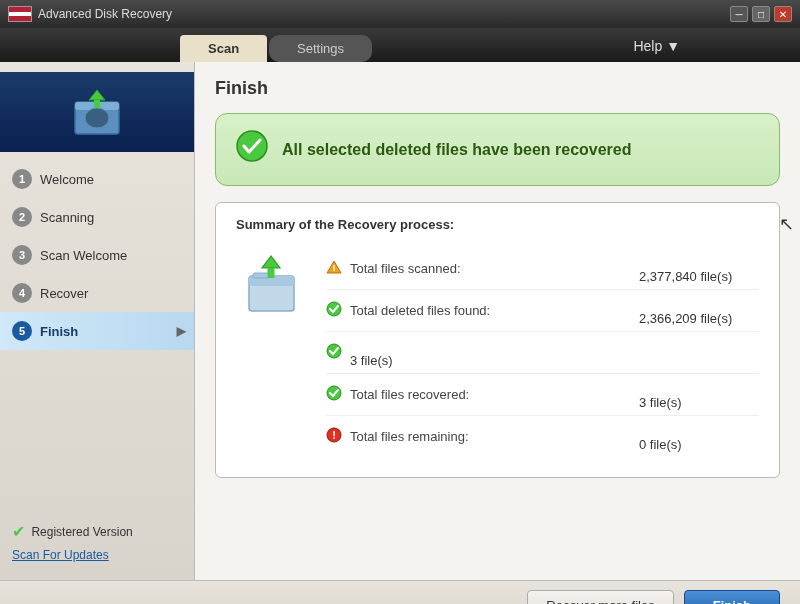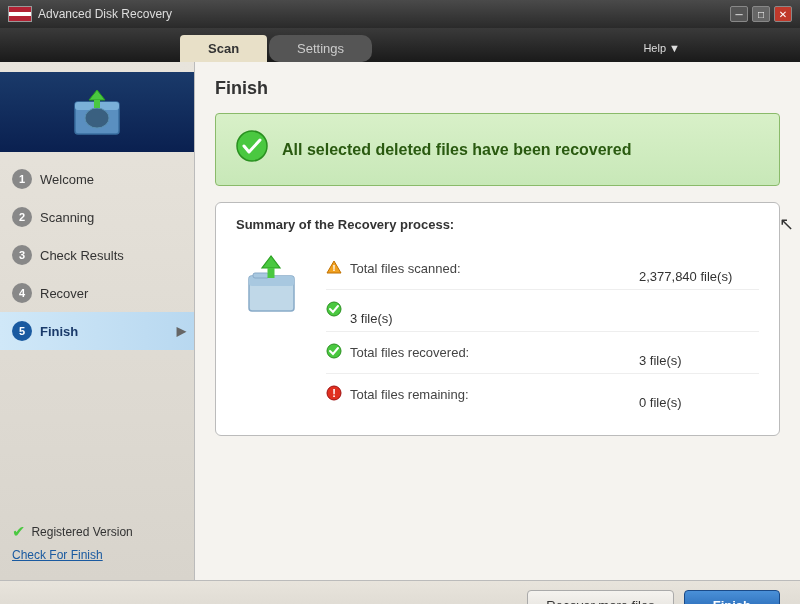--- a/index.html
+++ b/index.html
@@ -39,21 +39,21 @@
     .tabs { display: flex; gap: 2px; align-items: flex-end; margin-top: 19px; }
     .tab {
       padding: 6px 28px;
       border-radius: 4px 4px 0 0;
       cursor: pointer;
       font-size: 13px;
       font-weight: bold;
     }
     .tab.active { background: #e8e0c8; color: #333; }
     .tab.inactive { background: #555; color: #ccc; font-weight: normal; border-radius: 10px; }
-    .help-btn { color: #ddd; font-size: 11px; padding-bottom: 8px; cursor: pointer; }
+    .help-btn { color: #ddd; font-size: 14px; padding-bottom: 8px; cursor: pointer; }
 
     
     .main-layout {
       display: flex;
       height: calc(604px - 28px - 34px - 24px);
       background: #f0ede8;
     }
 
     
     .sidebar {
@@ -121,21 +121,21 @@
       font-size: 18px;
       font-weight: bold;
       color: #333;
       margin-bottom: 14px;
     }
 
     
     .success-banner {
       background: linear-gradient(to bottom, #d8f0c8, #c8e8b8);
       border: 1px solid #8aba6a;
-      border-radius: 4px;
+      border-radius: 12px;
       padding: 16px 20px;
       display: flex;
       align-items: center;
       gap: 14px;
       margin-bottom: 16px;
     }
     .success-icon { font-size: 28px; flex-shrink: 0; }
     .success-text { font-size: 16px; font-weight: bold; color: #2a5a10; }
 
     
@@ -259,39 +259,39 @@
       <div class="sidebar-item">
         <div class="step-num">1</div>
         <span>Welcome</span>
       </div>
       <div class="sidebar-item">
         <div class="step-num">2</div>
         <span>Scanning</span>
       </div>
       <div class="sidebar-item">
         <div class="step-num">3</div>
-        <span>Check Results</span>
+        <span>Scan Welcome</span>
       </div>
       <div class="sidebar-item">
         <div class="step-num">4</div>
         <span>Recover</span>
       </div>
       <div class="sidebar-item active">
         <div class="step-num">5</div>
         <span>Finish</span>
         <span class="arrow-right">▶</span>
       </div>
     </div>
 
     <div class="sidebar-bottom">
       <div class="registered-version">
         <span style="color: #4ac840; font-size: 16px;">✔</span>
         <span>Registered Version</span>
       </div>
-      <a class="check-updates">Check For Finish</a>
+      <a class="check-updates">Scan For Updates</a>
     </div>
   </div>
 
   <div class="content">
     <div class="content-title">Finish</div>
 
     <div class="success-banner">
       <div class="success-icon">
         <svg width="32" height="32" viewBox="0 0 32 32">
           <circle cx="16" cy="16" r="15" fill="#4ac840" stroke="#2a9020" stroke-width="1.5"></circle>
@@ -323,20 +323,30 @@
             <span class="row-icon">
               <svg width="16" height="16" viewBox="0 0 16 16">
                 <polygon points="8,2 15,14 1,14" fill="#f0a020" stroke="#c07000" stroke-width="1"></polygon>
                 <text x="8" y="12" text-anchor="middle" font-size="9" font-weight="bold" fill="white">!</text>
               </svg>
             </span>
             <span class="row-label">Total files scanned:</span>
             <span class="row-value">2,377,840 file(s)</span>
           </div>
 
+          <div class="summary-row">
+            <span class="row-icon">
+              <svg width="16" height="16" viewBox="0 0 16 16">
+                <circle cx="8" cy="8" r="7" fill="#4ac840" stroke="#2a9020" stroke-width="1"></circle>
+                <polyline points="4,8 7,11 12,5" fill="none" stroke="white" stroke-width="2" stroke-linecap="round"></polyline>
+              </svg>
+            </span>
+            <span class="row-label">Total deleted files found:</span>
+            <span class="row-value">2,366,209 file(s)</span>
+          </div>
 
           <div class="summary-row">
             <span class="row-icon">
               <svg width="16" height="16" viewBox="0 0 16 16">
                 <circle cx="8" cy="8" r="7" fill="#4ac840" stroke="#2a9020" stroke-width="1"></circle>
                 <polyline points="4,8 7,11 12,5" fill="none" stroke="white" stroke-width="2" stroke-linecap="round"></polyline>
               </svg>
             </span>
             <span class="row-value">3 file(s)</span>
           </div>

